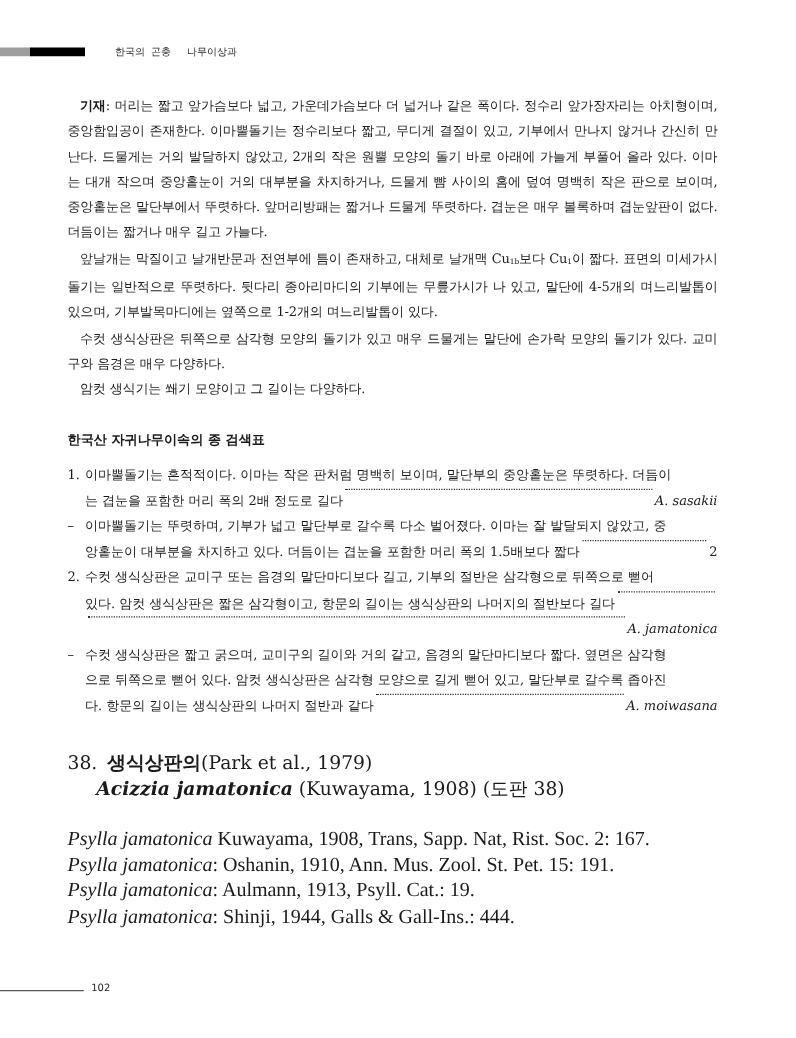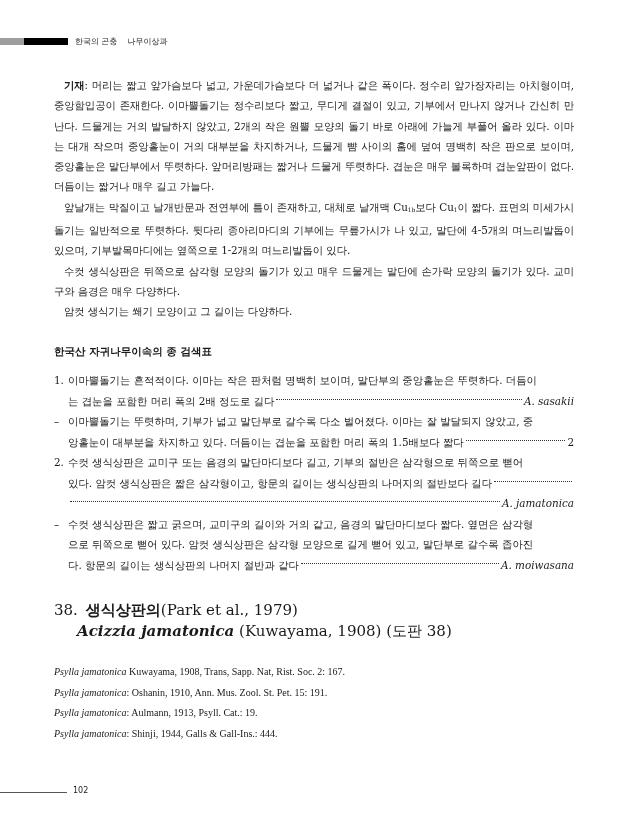--- a/index.html
+++ b/index.html
@@ -2,49 +2,49 @@
 <html><head>
 <meta charset="utf-8">
 <style>
   html, body { margin: 0; padding: 0; background: #ffffff; }
   body { width: 637px; height: 830px; position: relative; overflow: hidden;
          font-family: "DejaVu Serif", "Liberation Serif", serif; color: #1a1a1a; }
 
   .header { position: absolute; top: 36px; left: 0; height: 10px; width: 400px; }
   .header .bar-gray { position: absolute; left: 0; top: 2px; width: 24px; height: 7px; background: #9e9e9e; }
   .header .bar-black { position: absolute; left: 24px; top: 2px; width: 44px; height: 7px; background: #000; }
-  .header .title { position: absolute; left: 75px; top: 0; font-family: Liberation Sans, sans-serif;
+  .header .title { position: absolute; left: 92px; top: 0; font-family: Liberation Mono, monospace;
                    font-size: 8px; color: #222; white-space: nowrap; }
   .header .title span { margin-right: 8px; }
 
   .content { position: absolute; left: 54px; width: 520px; font-size: 10.4px; line-height: 20.3px; letter-spacing: -0.1px; }
   .para { margin: 0; text-align: justify; }
   .indent { text-indent: 10px; }
   .bold { font-weight: bold; }
   sub { font-size: 6px; vertical-align: -1px; }
 
   .key-title { position: absolute; left: 54px; top: 345px; font-family: "DejaVu Sans", "Liberation Sans", sans-serif;
                font-weight: bold; font-size: 10.5px; }
 
   .key { position: absolute; left: 54px; top: 370px; width: 520px; font-size: 10.4px; line-height: 20.5px; }
   .key-entry { position: relative; padding-left: 14px; text-align: justify; }
   .key-entry .num { position: absolute; left: 0; top: 0; }
-  .dots-line { display: flex; align-items: center; }
+  .dots-line { display: flex; align-items: flex-start; }
   .dots-line .txt { white-space: nowrap; }
   .dots-line .fill { flex: 1; border-bottom: 1px dotted #333; margin: 0 2px 3px 2px; }
   .dots-line .taxon { font-style: italic; white-space: nowrap; }
 
   .species { position: absolute; left: 54px; top: 600px; }
   .species .line1 { font-size: 15px; line-height: 20px; }
   .species .line1 .num { font-weight: normal; margin-right: 8px; }
   .species .line1 .kname { font-family: "DejaVu Sans", "Liberation Sans", sans-serif; font-weight: bold; }
   .species .line2 { font-size: 15px; line-height: 22px; padding-left: 23px; }
   .species .line2 .sci { font-weight: bold; font-style: italic; margin-top: 40px; }
 
-  .refs { position: absolute; left: 54px; top: 662px; font-family: "Liberation Serif", serif; font-size: 10px; line-height: 20.5px; }
+  .refs { position: absolute; left: 54px; top: 662px; font-family: "Liberation Serif", serif; font-size: 16px; line-height: 20.5px; }
   .refs i { font-style: italic; }
 
   .footer-line { position: absolute; left: 0; top: 792px; width: 67px; height: 1px; background: #555; }
   .page-num { position: absolute; left: 73px; top: 786px; font-family: "DejaVu Sans", "Liberation Sans", sans-serif; font-size: 8px; color: #222; }
 </style>
 </head>
 <body>
 
 <div class="header">
   <div class="bar-gray"></div>

